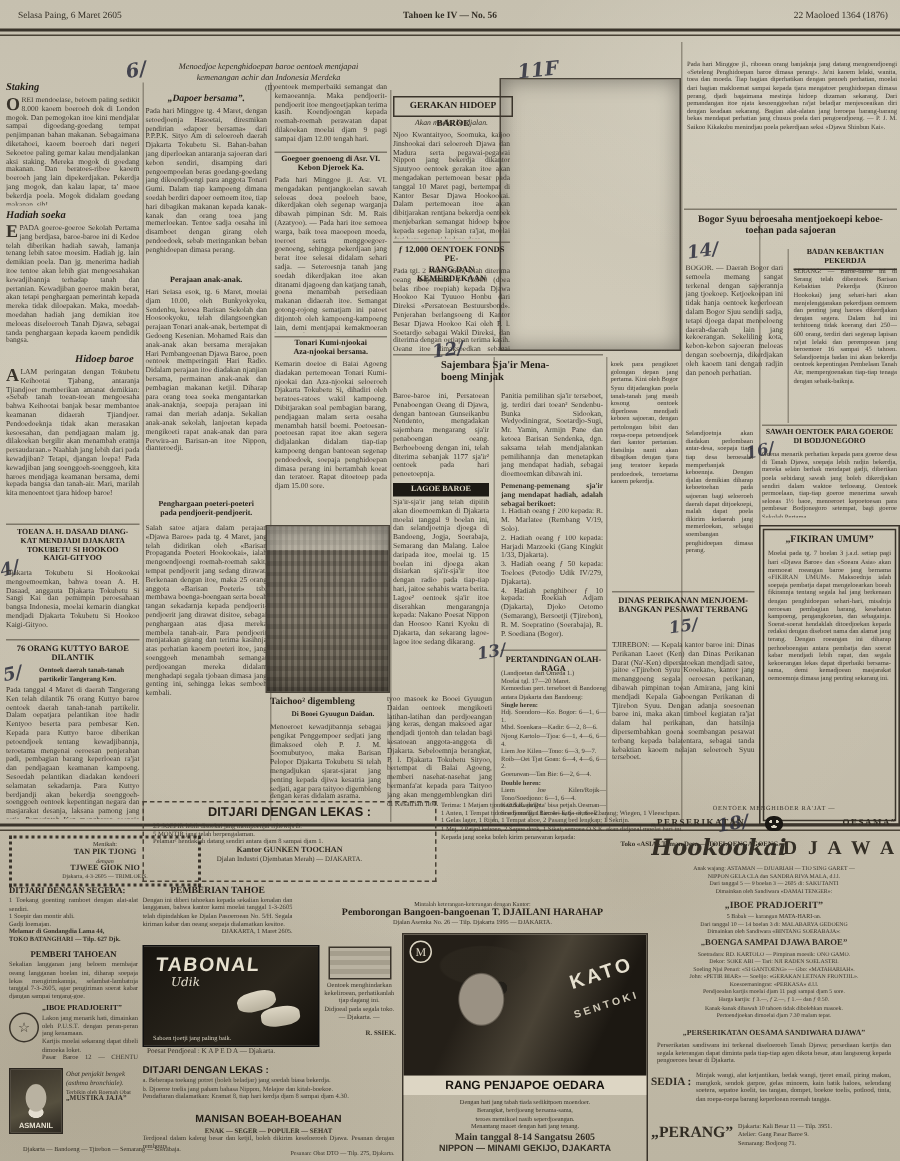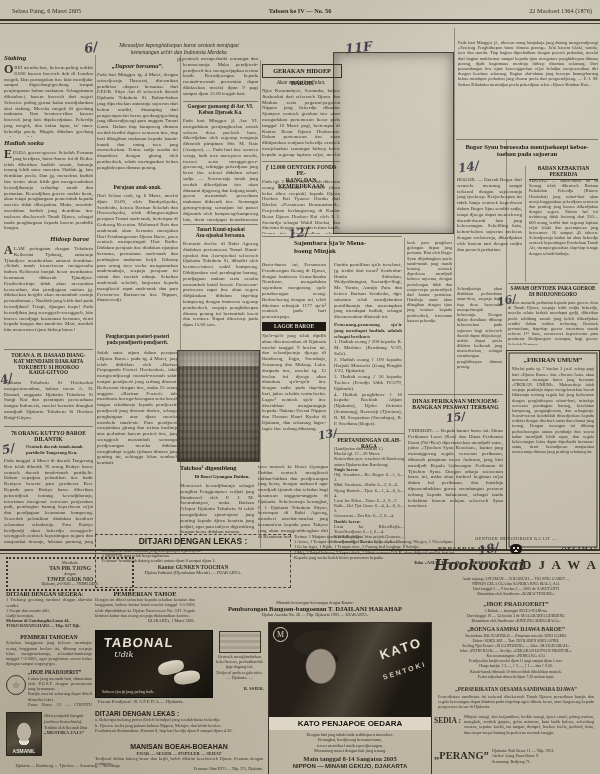--- a/index.html
+++ b/index.html
@@ -314,21 +314,21 @@
     <div class="t micro">Terdjoeal dalam kaleng besar dan ketjil, boleh dikirim keseloeroeh Djawa. Pesanan dengan rembours.</div>
     <div class="tr" style="font-size:4px;">Pesanan: Obat DTO — Tilp. 275, Djakarta.</div>
   </div>
 
   <div class="abs" style="left:268px;top:622px;width:162px;height:152px;border:1px solid #3a342b;overflow:hidden;">
     <div class="kato-art" style="position:relative;width:162px;height:94px;">
       <div class="stamp" style="position:absolute;left:4px;top:4px;width:13px;height:13px;font-size:8px;line-height:13px;color:#ddd6c4;border-color:#ddd6c4;">M</div>
       <div class="b" style="position:absolute;right:8px;top:18px;color:#e7e1d0;font-size:13px;font-family:'Liberation Sans',sans-serif;transform:rotate(-18deg);letter-spacing:2px;">KATO</div>
       <div class="b" style="position:absolute;right:4px;top:44px;color:#cfc8b6;font-size:7px;font-family:'Liberation Sans',sans-serif;transform:rotate(-18deg);letter-spacing:2px;">SENTOKI</div>
     </div>
-    <div class="b tc" style="background:#ddd6c4;color:#17140f;font-size:8px;line-height:13px;height:13px;font-family:'Liberation Sans',sans-serif;">KATO  PENJAPOE  OEDARA</div>
+    <div class="b tc" style="background:#ddd6c4;color:#17140f;font-size:8px;line-height:13px;height:13px;font-family:'Liberation Sans',sans-serif;">RANG  PENJAPOE  OEDARA</div>
     <div class="tc pre" style="font-size:4.2px;line-height:1.25;margin-top:2px;">Dengan hati jang tabah tiada sedikitpoen moendoer.
 Berangkat, berdjoeang bersama-sama,
 teroes memikoel nasib seperdjoeangan.
 Menantang maoet dengan hati jang tenang.</div>
     <div class="b tc" style="font-size:6.6px;margin-top:2px;">Main  tanggal  8-14  Sangatsu  2605</div>
     <div class="b tc sans" style="font-size:6px;margin-top:1px;">NIPPON   —   MINAMI  GEKIJO,  DJAKARTA</div>
   </div>
 
   <div class="abs" style="left:434px;top:536px;width:164px;height:238px;overflow:hidden;">
     <div class="tc" style="font-size:4.2px;letter-spacing:.5px;">OENTOEK  MENGHIBOER  RA'JAT  —</div>

